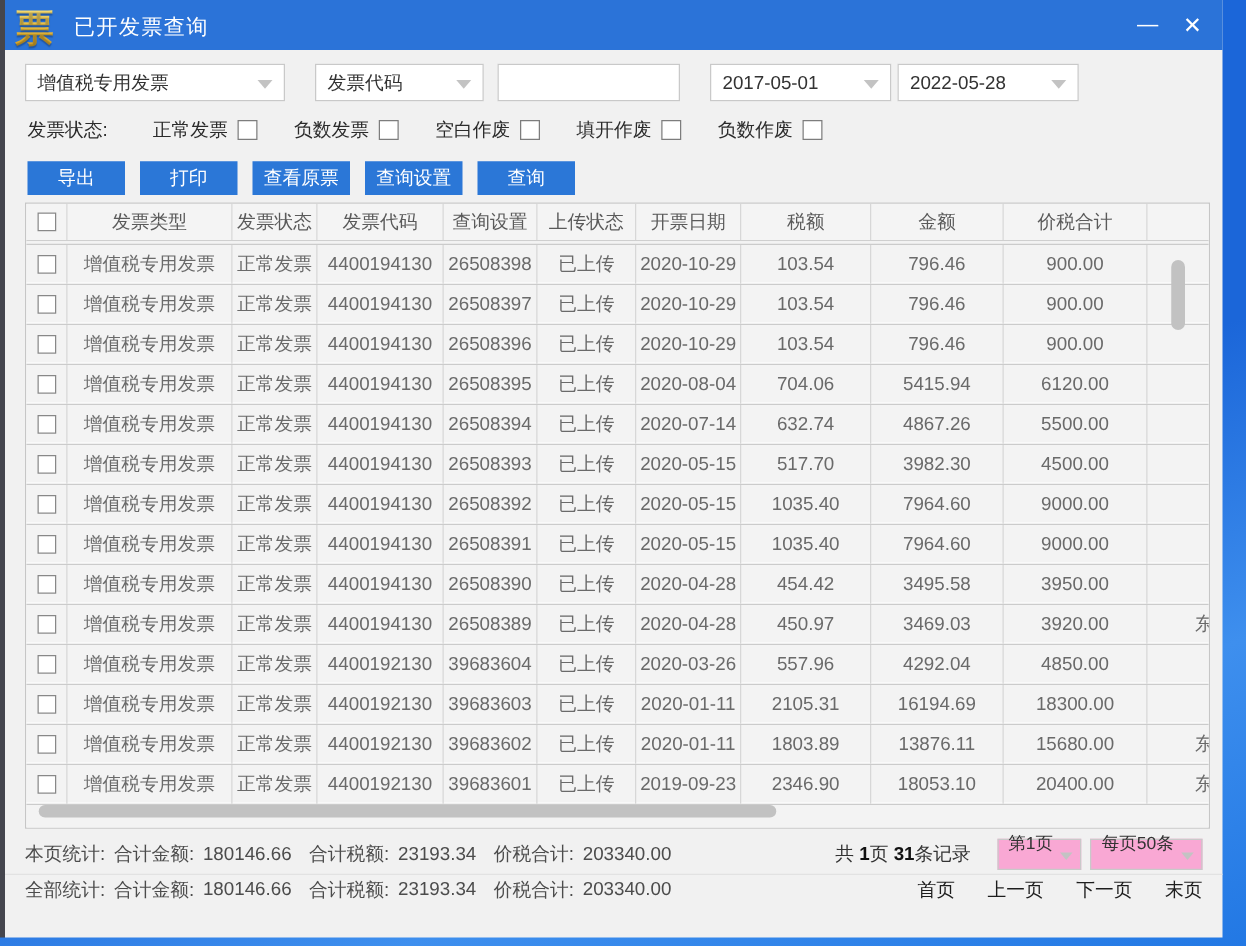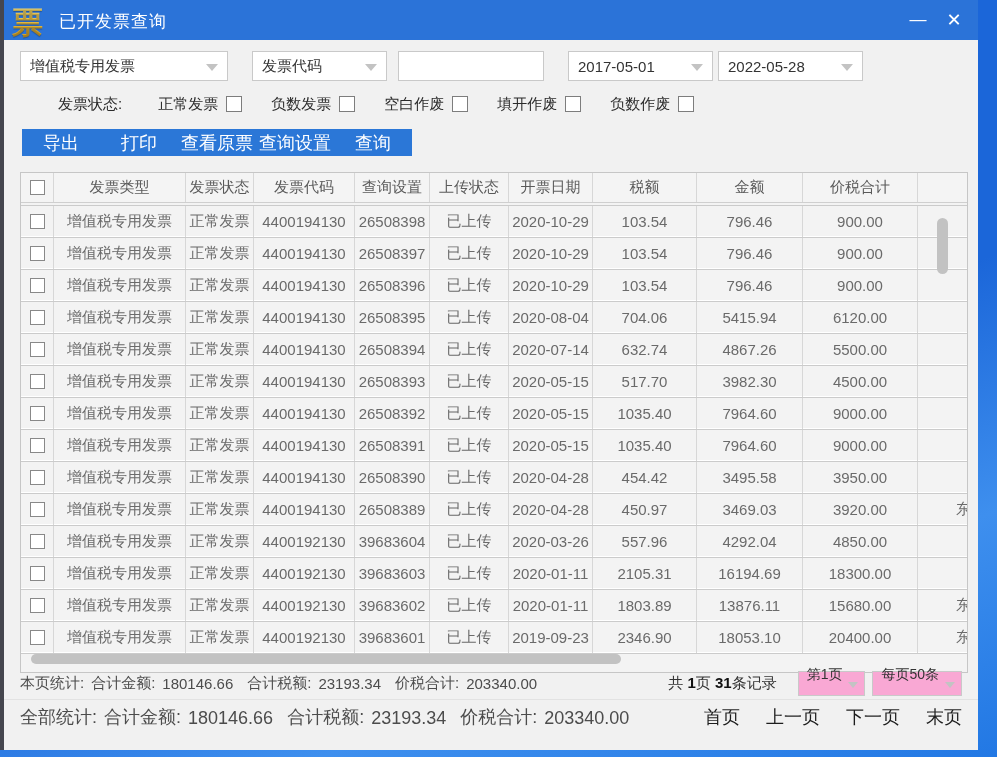--- a/index.html
+++ b/index.html
@@ -28,33 +28,33 @@
     font-size:15px; color:#333; display:flex; align-items:center; padding-left:9px; }
   .combo .arr { position:absolute; right:9px; top:12px; width:0; height:0;
     border-left:6px solid transparent; border-right:6px solid transparent; border-top:7px solid #c3c3c3; }
   .ipt { height:30px; background:#fff; border:1px solid #c9c9c9; font-size:15px; padding:0 8px; outline:none; }
   .w-type { width:208px; } .w-code { width:135px; margin-left:24px; }
   .w-num { width:146px; margin-left:11px; }
   .w-d1 { width:145px; margin-left:24px; } .w-d2 { width:145px; margin-left:5px; }
 
   
   .status-row { position:absolute; left:18px; top:94px; height:20px; display:flex; align-items:center;
-    font-size:15px; color:#2b2b2b;margin-left:36px; }
+    font-size:15px; color:#2b2b2b; }
   .status-label { margin-right:36px; }
   .chk-item { display:flex; align-items:center; margin-right:29px; cursor:pointer; }
   .chk-box { width:16px; height:16px; border:1px solid #7d7d7d; background:#fff; margin-left:8px; }
 
   
   .toolbar { position:absolute; left:18px; top:129px; display:flex; }
-  .tb-btn { width:78px; height:27px; background:#2b77d7; color:#fff;
-    border:none; font-size:18px; font-family:inherit; cursor:pointer; display:flex;
+  .tb-btn { width:78px; height:27px; margin-right:12px; background:#2b77d7; color:#fff;
+    border:none; font-size:15px; font-family:inherit; cursor:pointer; display:flex;
     align-items:center; justify-content:center; }
 
   
-  .tbl { position:absolute; left:16px; top:172px; width:948px; height:501px;
+  .tbl { position:absolute; left:16px; top:162px; width:948px; height:501px;
     background:#fdfdfd; border:1px solid #c6c6c6; overflow:hidden; }
   .tr { display:grid; grid-template-columns:33px 132px 68px 101px 75px 79px 84px 104px 106px 115px 1fr; }
   .td { display:flex; align-items:center; justify-content:center; border-right:1px solid #d7d7d7;
     font-size:15px; color:#6a6a6a; white-space:nowrap; overflow:visible; }
   .td:last-child { border-right:none; }
   .thead { height:30px; background:#f4f4f4; border-bottom:1px solid #cfcfcf; }
   .thead .td { color:#5a5a5a; }
   .row { height:32px; background:#f3f3f3; border-bottom:1px solid #cbcbcb; box-shadow:inset 0 -1px 0 #ffffff; }
   .sliver { height:3px; background:#f3f3f3; border-bottom:1px solid #cbcbcb; }
   .partial { height:20px; background:#f3f3f3; }
@@ -63,21 +63,21 @@
   .c-extra span { position:absolute; left:38px; color:#6a6a6a; font-size:15px; }
 
   
   .vthumb { position:absolute; left:916px; top:45px; width:11px; height:56px; background:#c2c2c2; border-radius:6px; }
   .hthumb { position:absolute; left:10px; top:481px; width:590px; height:10px; background:#c2c2c2; border-radius:5px; }
 
   
   .foot1 { position:absolute; left:16px; top:670px; width:942px; height:26px;
     display:flex; align-items:center; font-size:15px; color:#4c4c4c;justify-content:flex-end; }
   .foot2 { position:absolute; left:16px; top:703px; width:942px; height:26px;
-    display:flex; align-items:flex-end; font-size:18px; color:#4c4c4c; }
+    display:flex; align-items:flex-start; font-size:15px; color:#4c4c4c; }
   .divider { position:absolute; left:0; top:699px; width:974px; border-top:1px solid #e2e2e2; }
   .stat-piece { margin-right:7px; } .stat-val { margin-right:14px; }
   .foot-spacer { flex:1; }
   .rec-text { color:#333; margin-right:14px; }
   .rec-text b { color:#111; }
   .pg-combo { position:relative; height:25px; background:#f9a8d4; border:1px solid #c9c9c9;
     font-size:14px; color:#333; display:flex; align-items:center; padding:0 22px 17px 8px; margin-left:7px; }
   .pg-combo .arr { position:absolute; right:6px; top:10px; width:0; height:0;
     border-left:5px solid transparent; border-right:5px solid transparent; border-top:6px solid #c3c3c3; }
   .pg-link { margin-left:26px; color:#1d1d1d; cursor:pointer; }

